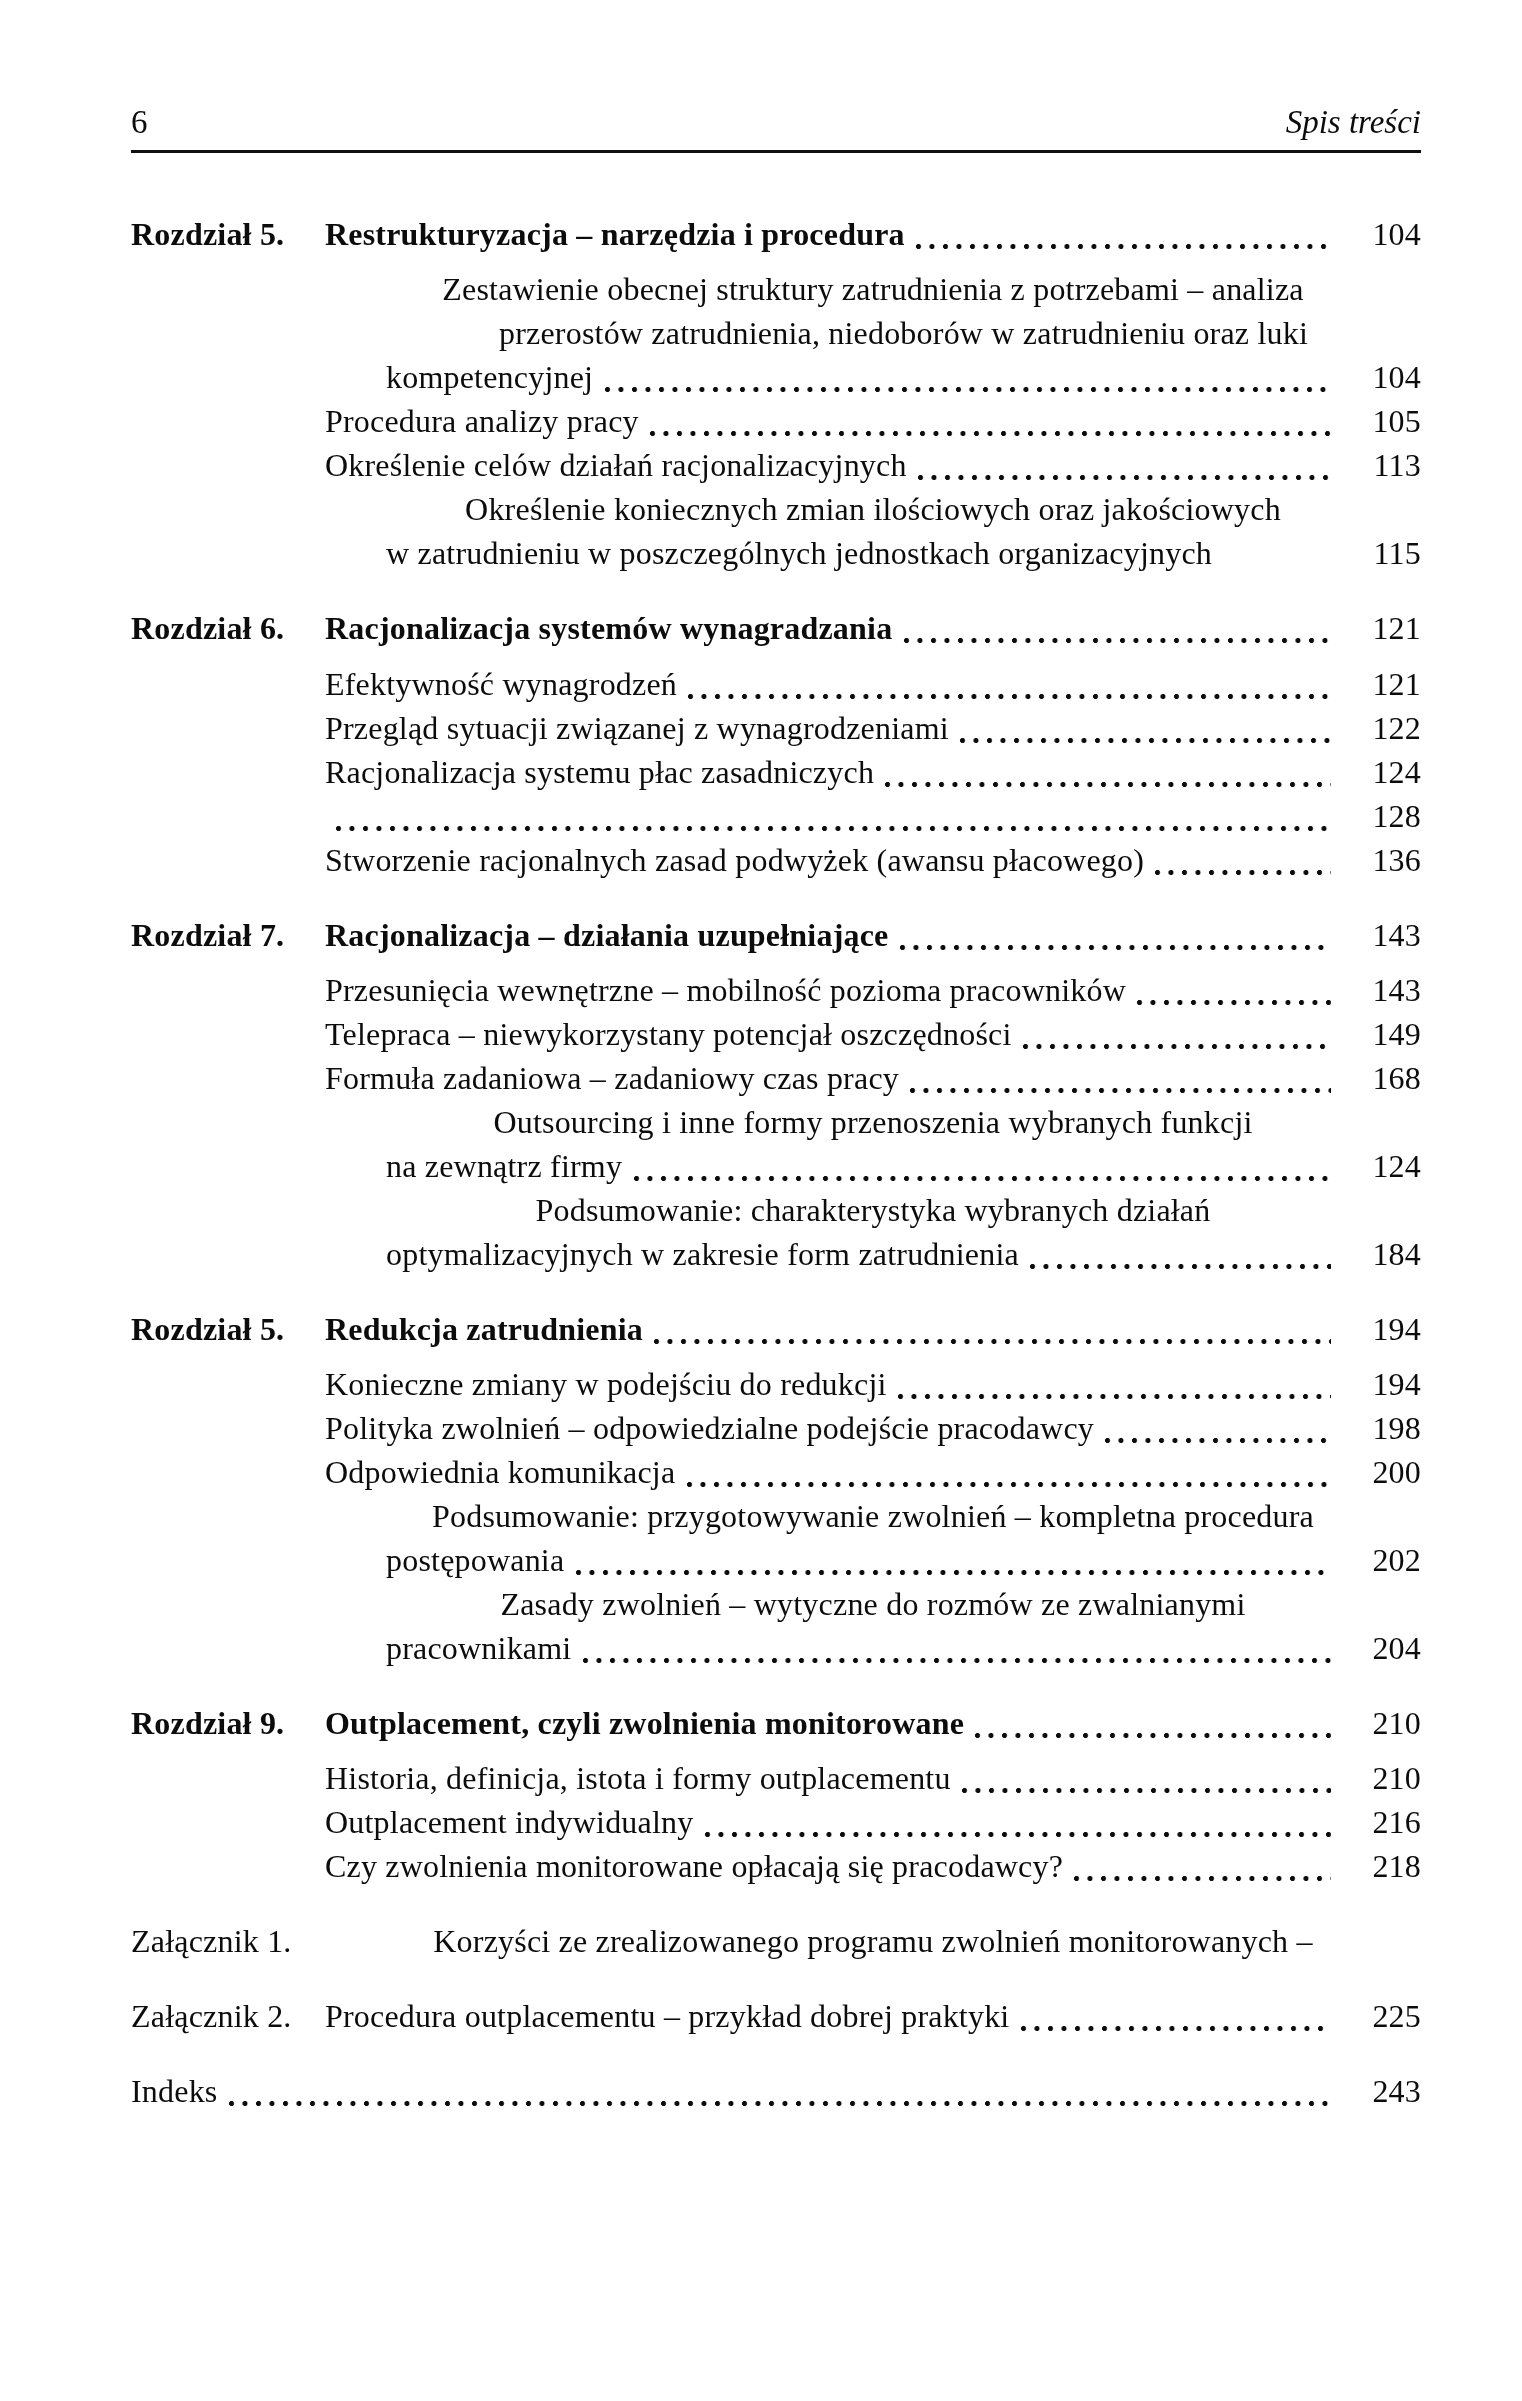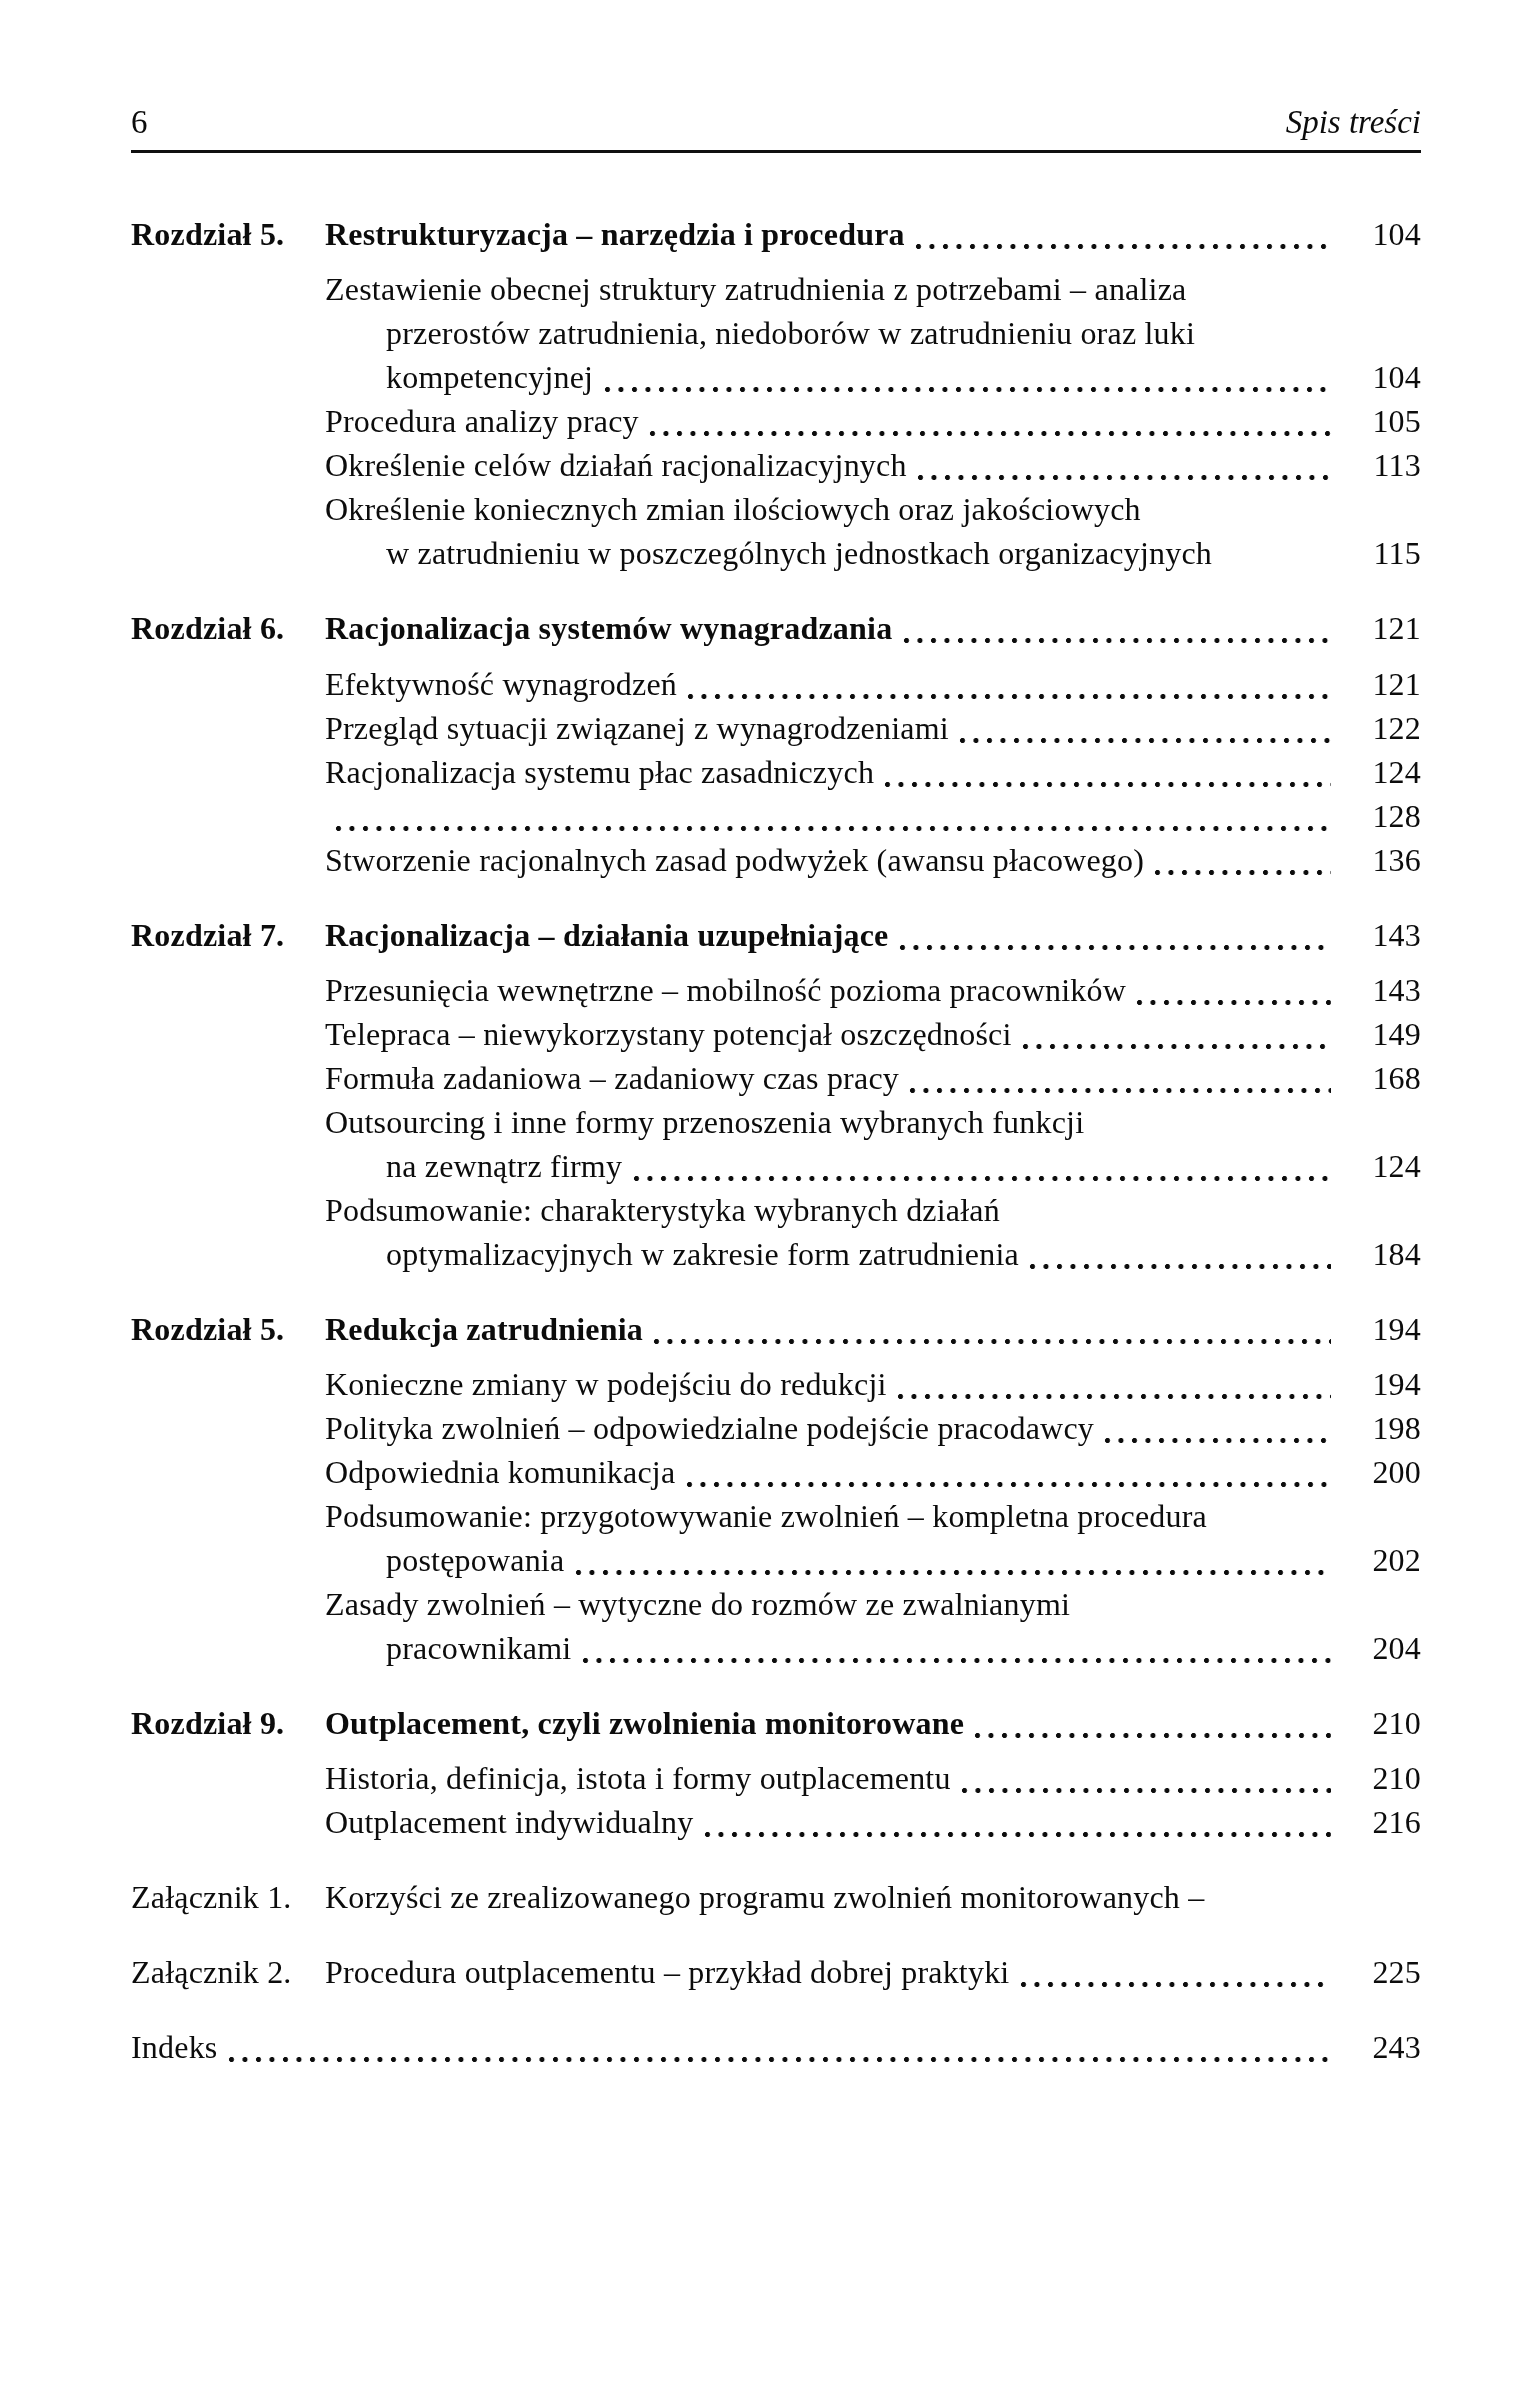--- a/index.html
+++ b/index.html
@@ -41,21 +41,21 @@
   .head { display: flex; }
   .head .label {
     flex: 0 0 auto;
     min-width: 194px;
     white-space: nowrap;
   }
   .head .lines { flex: 1 1 auto; min-width: 0; }
   .entry.bold .label,
   .entry.bold .head .t { font-weight: bold; }
   .children { margin-left: 194px; margin-top: 11.3px; }
-  .line { display: flex; align-items: baseline; }
+  .line { display: flex; align-items: baseline; justify-content: center; }
   .line .t { flex: 0 0 auto; white-space: nowrap; }
   .children .line.cont { padding-left: 61px; }
   
   .leader {
     flex: 1 1 auto;
     align-self: stretch;
     position: relative;
     min-width: 0;
     margin: 0 24.4px 0 8.7px;
   }
@@ -320,20 +320,27 @@
             <span class="num">210</span>
           </div>
         </div>
         <div class="sub">
           <div class="line">
             <span class="t">Outplacement indywidualny</span>
             <span class="leader"></span>
             <span class="num">216</span>
           </div>
         </div>
+        <div class="sub">
+          <div class="line">
+            <span class="t">Czy zwolnienia monitorowane opłacają się pracodawcy?</span>
+            <span class="leader"></span>
+            <span class="num">218</span>
+          </div>
+        </div>
       </div>
     </section>
 
     <section class="entry">
       <div class="head">
         <span class="label">Załącznik 1.</span>
         <div class="lines">
           <div class="line">
             <span class="t">Korzyści ze zrealizowanego programu zwolnień monitorowanych –</span>
           </div>

